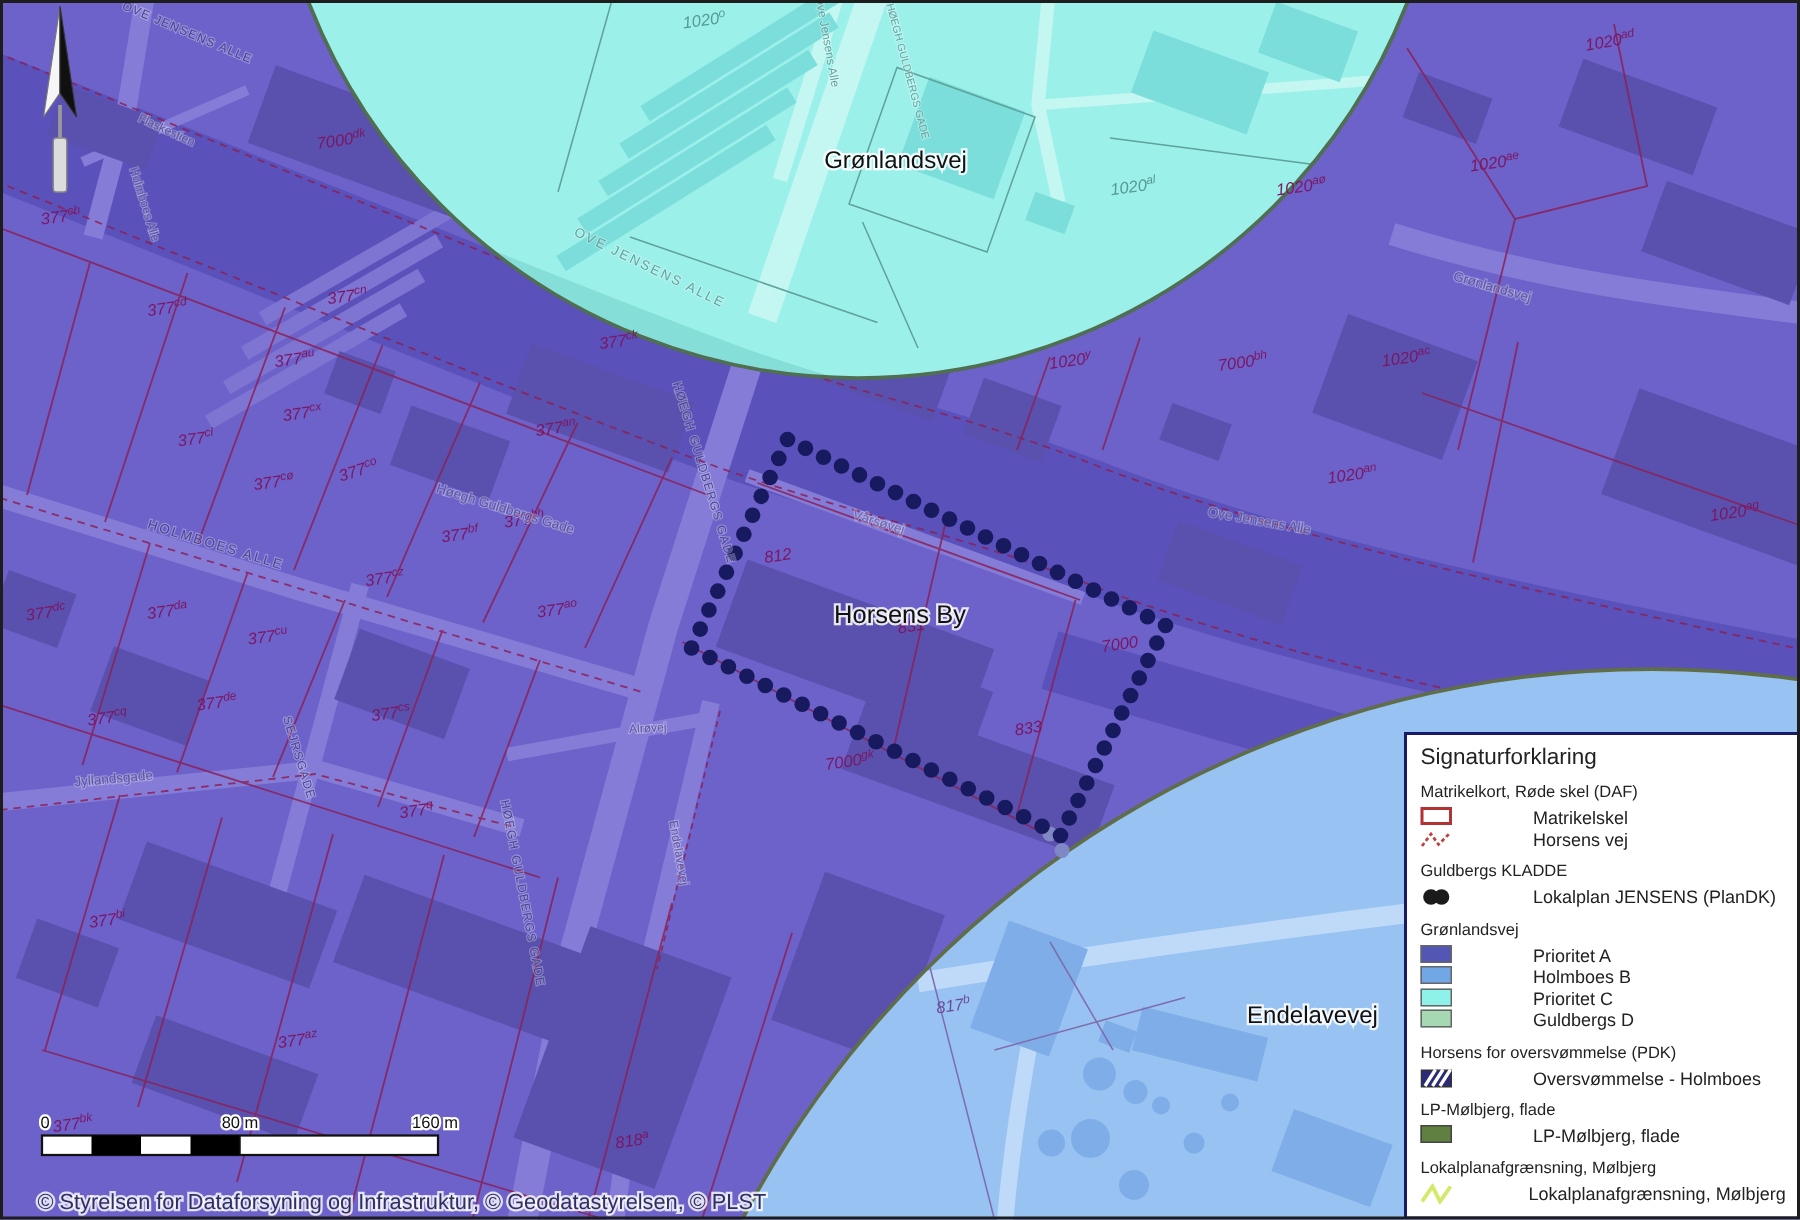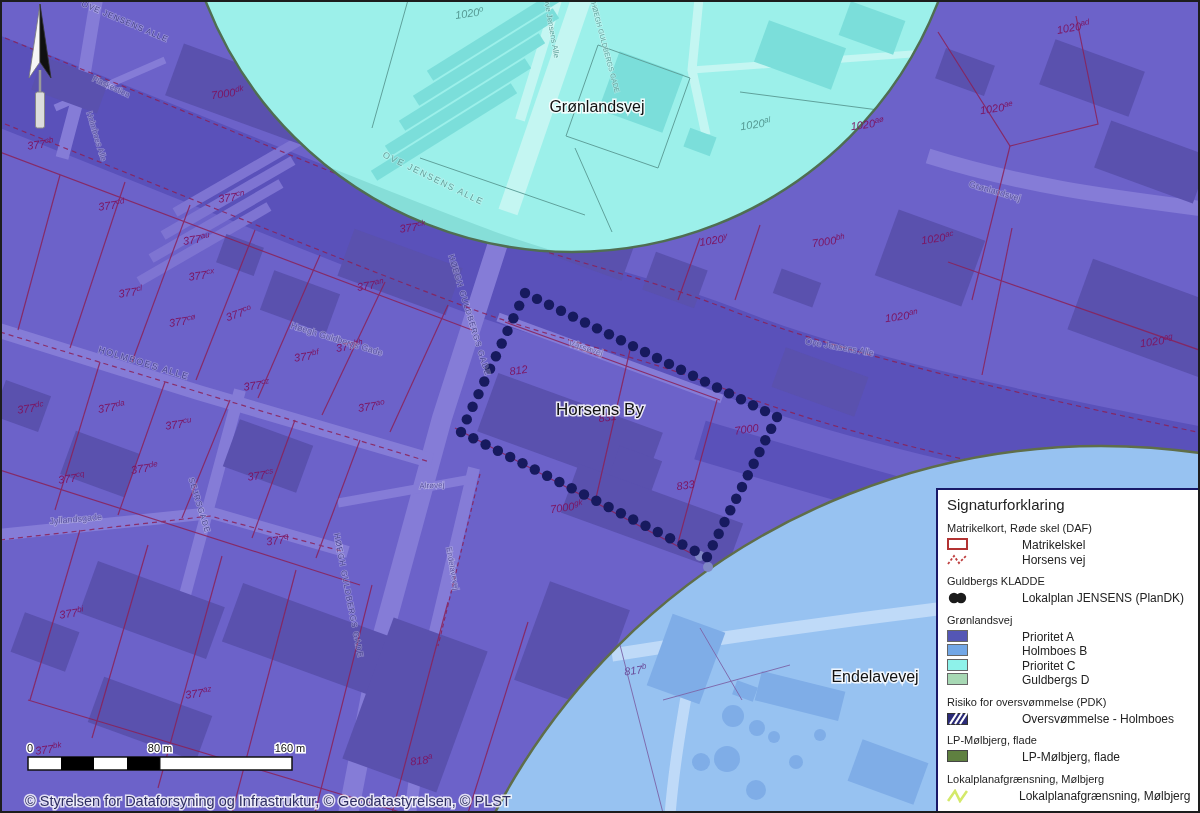--- a/index.html
+++ b/index.html
@@ -396,21 +396,21 @@
             <span class="sw" style="background: rgb(142, 242, 234);"></span>
           </span>
           <span class="lg-label">Prioritet C</span>
         </div>
         <div class="lg-row">
           <span class="sw-box">
             <span class="sw" style="background: rgb(167, 216, 180);"></span>
           </span>
           <span class="lg-label">Guldbergs D</span>
         </div>
-        <div class="lg-header">Risiko for oversvømmelse (PDK)</div>
+        <div class="lg-header">Horsens for oversvømmelse (PDK)</div>
         <div class="lg-row">
           <span class="sw-box">
             <svg width="21" height="14">
               <rect x="0.5" y="1.5" width="20" height="11" fill="#2b2b78" stroke="#333"></rect>
               <path d="M3,12 L10,1 M8,12 L15,1 M13,12 L20,1" stroke="#fff" stroke-width="2.2" fill="none"></path>
             </svg>
           </span>
           <span class="lg-label">Oversvømmelse - Holmboes</span>
         </div>
         <div class="lg-header">LP-Mølbjerg, flade</div>

